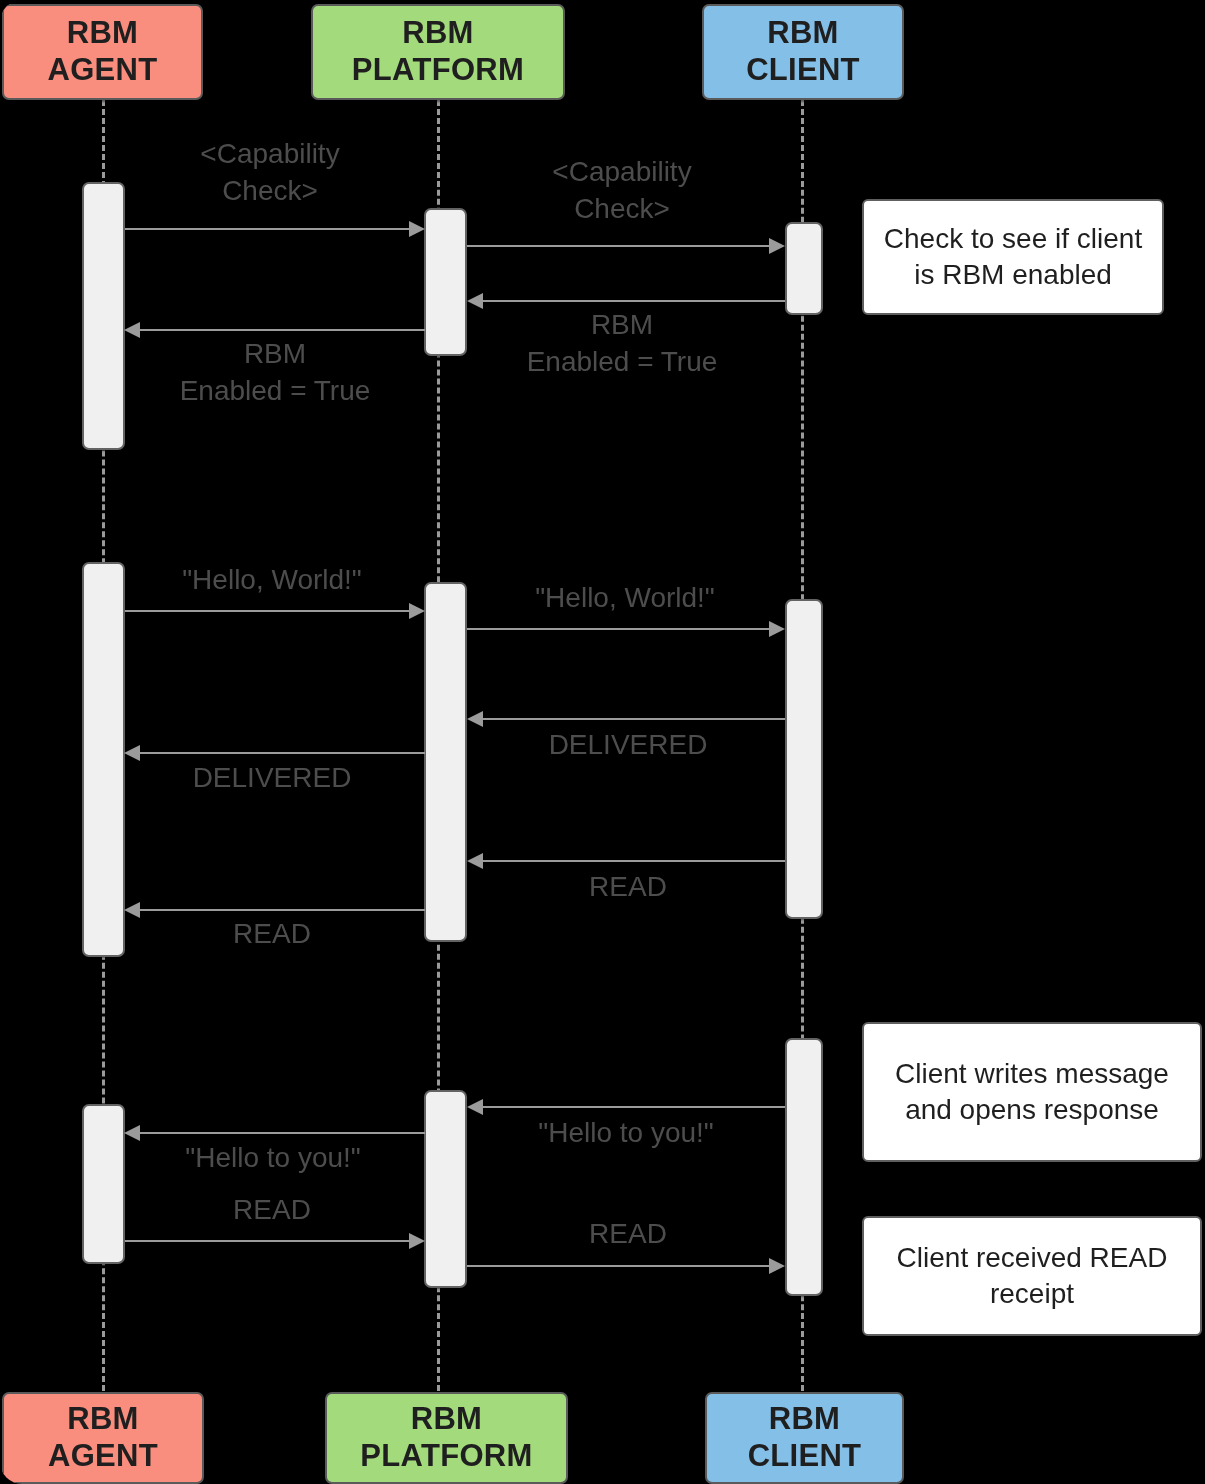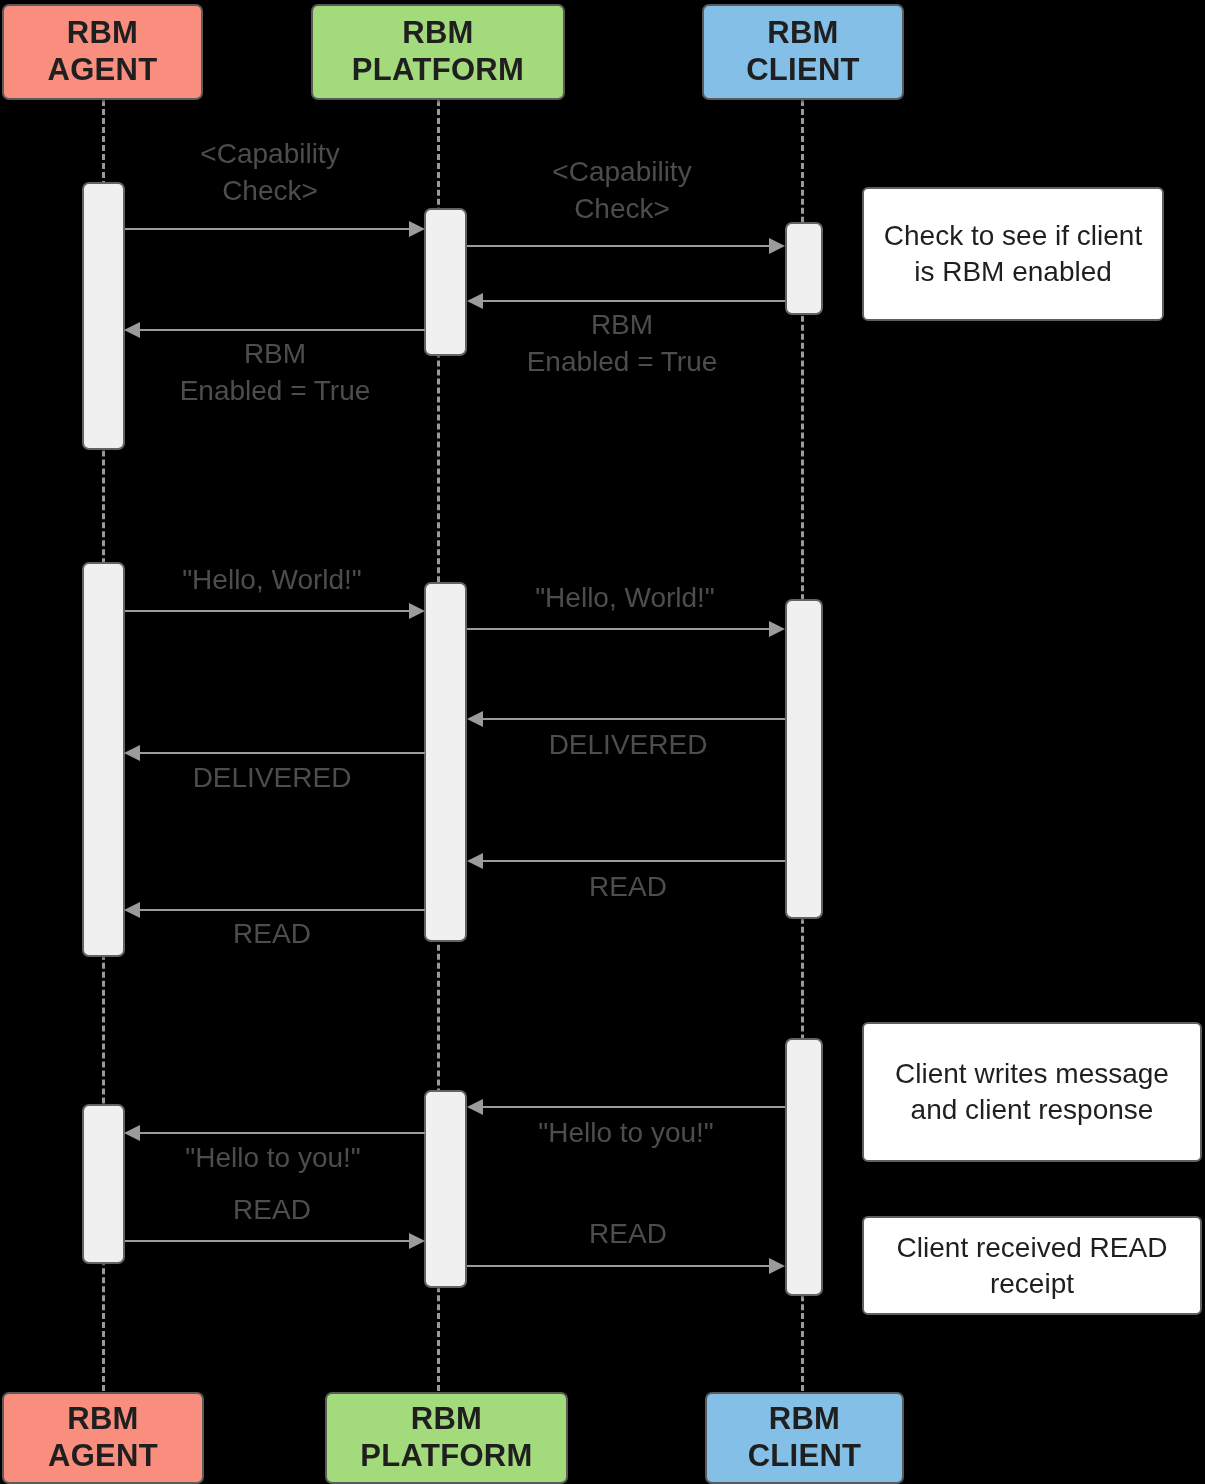--- a/index.html
+++ b/index.html
@@ -7,20 +7,21 @@
     padding: 0;
     background: #000000;
   }
   #canvas {
     position: relative;
     width: 1205px;
     height: 1484px;
     background: #000000;
     font-family: "Liberation Sans", sans-serif;
     overflow: hidden;
+    border-radius: 22px;
   }
 
   
   .participant {
     position: absolute;
     box-sizing: border-box;
     border: 2px solid #5a5a5a;
     border-radius: 7px;
     display: flex;
     flex-direction: column;
@@ -185,27 +186,27 @@
   <div class="msg-label" style="left:152px; top:1140px; width:242px;">"Hello to you!"</div>
 
   <div class="msg-line" style="left:125px; top:1240px; width:288px;"></div>
   <div class="arrowhead right" style="left:409px; top:1233px;"></div>
   <div class="msg-label" style="left:152px; top:1192px; width:240px;">READ</div>
 
   <div class="msg-line" style="left:467px; top:1265px; width:306px;"></div>
   <div class="arrowhead right" style="left:769px; top:1258px;"></div>
   <div class="msg-label" style="left:508px; top:1216px; width:240px;">READ</div>
 
-  <div class="note" style="left:862px; top:187px; width:302px; height:134px;">Check to see if client is RBM enabled</div>
-
-
-
-  <div class="note" style="left:862px; top:1022px; width:340px; height:140px;">Client writes message and client response</div>
-
-  <div class="note" style="left:862px; top:1216px; width:340px; height:99px;">Client received READ receipt</div>
+  <div class="note" style="left:862px; top:199px; width:302px; height:116px;">Check to see if client is RBM enabled</div>
+
+
+
+  <div class="note" style="left:862px; top:1022px; width:340px; height:140px;">Client writes message and opens response</div>
+
+  <div class="note" style="left:862px; top:1216px; width:340px; height:120px;">Client received READ receipt</div>
 
   <div class="participant" style="left:2px; top:1392px; width:202px; height:92px; background:#f98d7e;">
     <span>RBM</span>
     <span>AGENT</span>
   </div>
 
   <div class="participant" style="left:325px; top:1392px; width:243px; height:92px; background:#a3db7c;">
     <span>RBM</span>
     <span>PLATFORM</span>
   </div>

